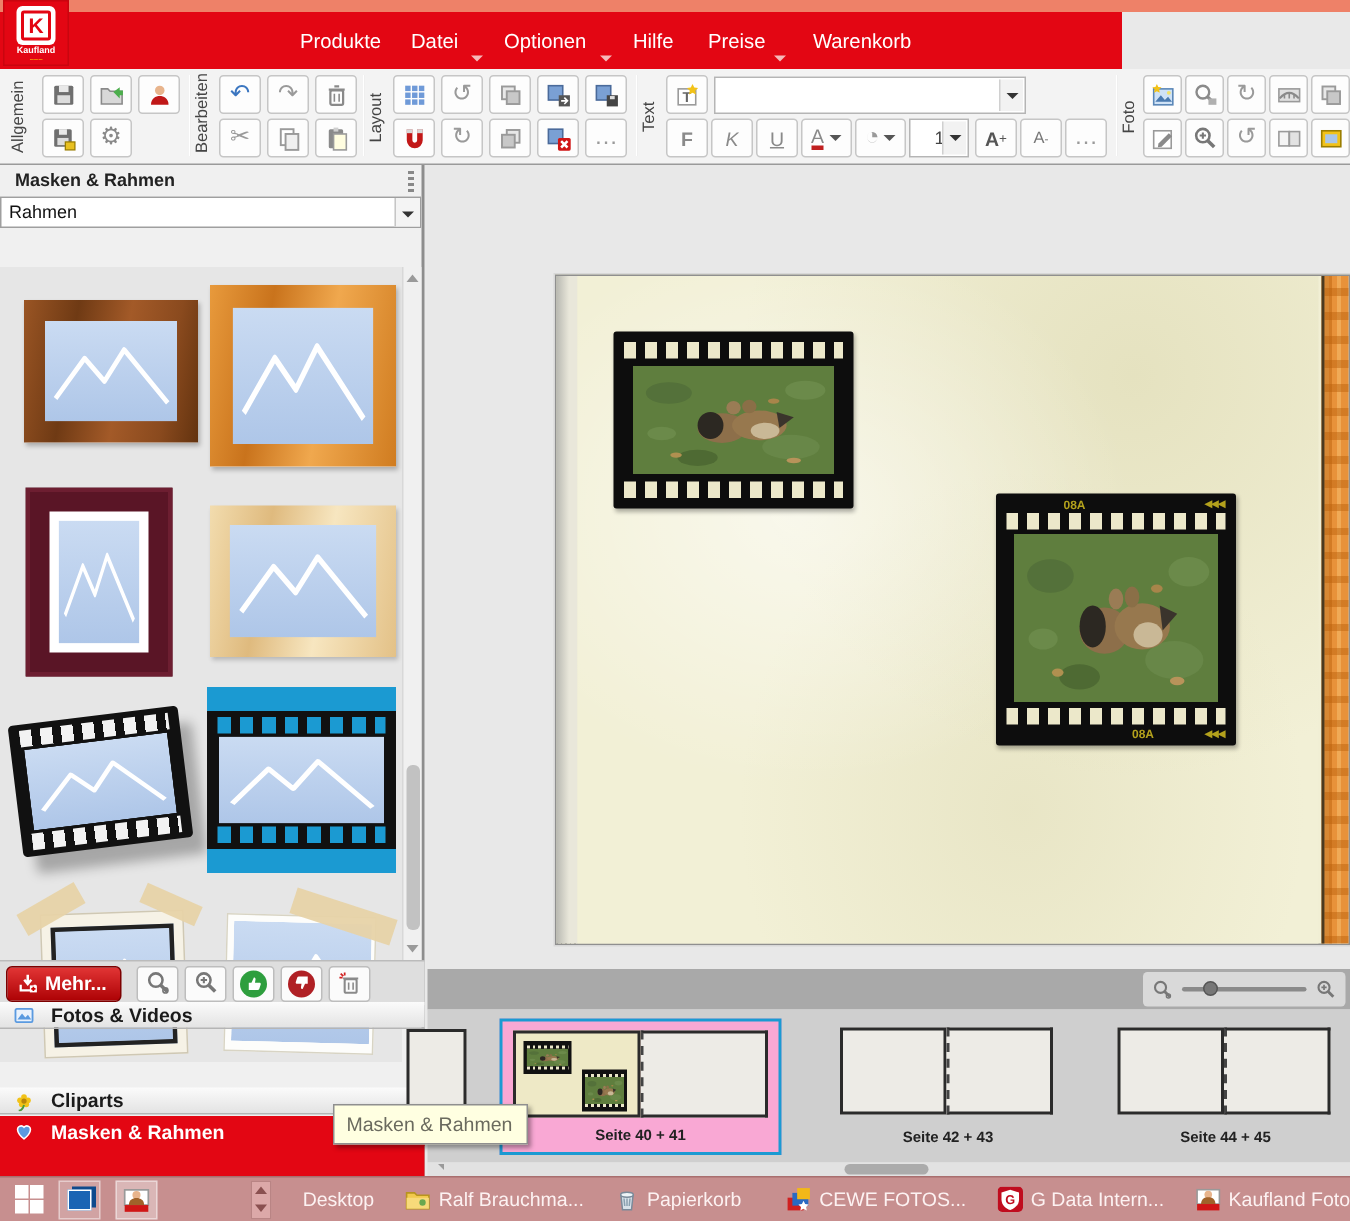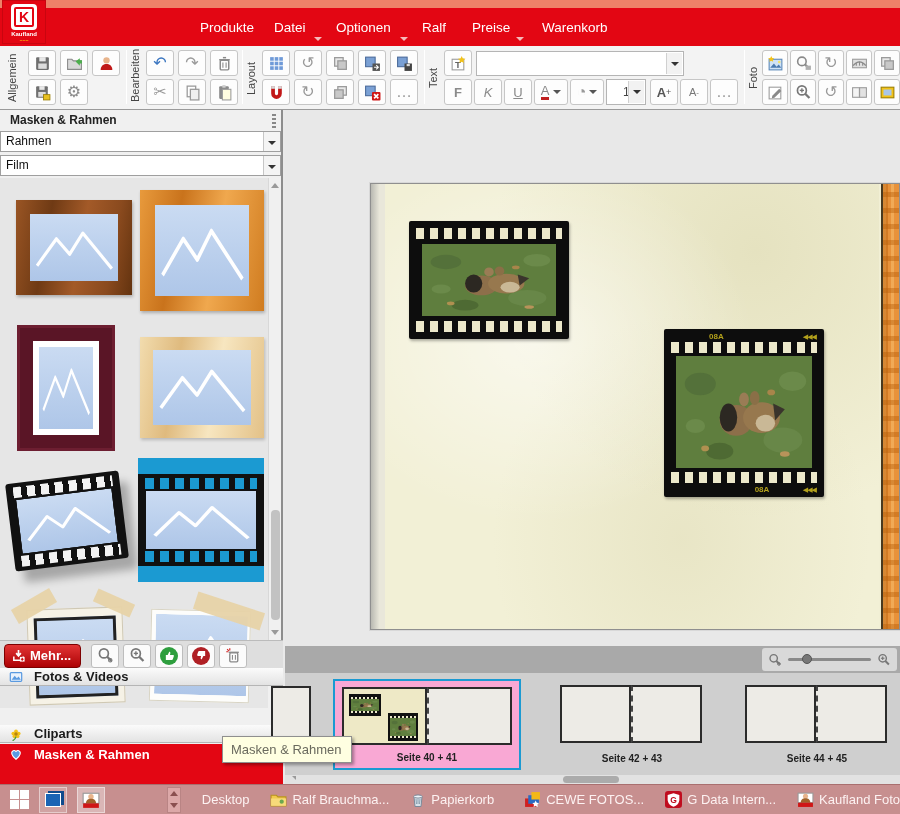--- a/index.html
+++ b/index.html
@@ -2,21 +2,21 @@
 <html><head>
 <meta charset="utf-8">
 <style>
   html,body{margin:0;padding:0;background:#555;}
   *{box-sizing:border-box;}
   #screen{position:relative;width:900px;height:814px;background:#e9e9e9;overflow:hidden;
           font-family:"Liberation Sans",sans-serif;-webkit-font-smoothing:antialiased;}
   .abs{position:absolute;}
   
   #titlestrip{left:0;top:0;width:900px;height:8px;background:#ee8168;}
-  #menubar{left:0;top:8px;width:900px;height:38px;background:#e30613;display:flex;align-items:center;}
+  #menubar{left:0;top:8px;width:748px;height:38px;background:#e30613;display:flex;align-items:center;}
   .menu-item{color:#fff;font-size:13.5px;padding:0 4px;position:absolute;top:12px;cursor:default;}
   .caret{width:0;height:0;border-left:4px solid transparent;border-right:4px solid transparent;border-top:4px solid #f6b9b9;position:absolute;}
   #logo{left:2px;top:0;width:44px;height:44px;background:#e30613;border:1px solid #c9050f;display:flex;flex-direction:column;align-items:center;z-index:5;}
   #logo .kbox{margin-top:3px;width:26px;height:26px;background:#fff;border-radius:4px;display:flex;align-items:center;justify-content:center;}
   #logo .kin{width:20px;height:20px;border:2px solid #e30613;border-radius:2px;color:#e30613;font-weight:bold;font-size:14px;text-align:center;line-height:16px;}
   #logo .brand{color:#fff;font-size:6px;font-weight:bold;margin-top:1px;}
   #logo .tag{color:#ffd200;font-size:5px;font-style:italic;}
   
   #toolbar{left:0;top:46px;width:900px;height:64px;background:#f3f3f3;border-bottom:1px solid #9a9a9a;}
   .vlab{position:absolute;writing-mode:vertical-rl;transform:rotate(180deg);font-size:11px;color:#444;top:8px;height:48px;text-align:center;}
@@ -347,21 +347,21 @@
 
 <div id="screen">
 
   <div class="abs" id="titlestrip"></div>
   <div class="abs" id="menubar">
     <div class="menu-item" style="left:196px">Produkte</div>
     <div class="menu-item" style="left:270px">Datei</div>
     <div class="caret" style="left:314px;top:29px"></div>
     <div class="menu-item" style="left:332px">Optionen</div>
     <div class="caret" style="left:400px;top:29px"></div>
-    <div class="menu-item" style="left:418px">Ralf</div>
+    <div class="menu-item" style="left:418px">Hilfe</div>
     <div class="menu-item" style="left:468px">Preise</div>
     <div class="caret" style="left:516px;top:29px"></div>
     <div class="menu-item" style="left:538px">Warenkorb</div>
   </div>
   <div class="abs" id="logo">
     <div class="kbox">
         <div class="kin">K</div>
       </div>
     <div class="brand">Kaufland</div>
     <div class="tag">~~~</div>
@@ -565,26 +565,20 @@
           <use href="#i-frame"></use>
         </svg>
       </div>
   </div>
 
   <div class="abs" id="panel">
     <div class="abs" id="panel-title">Masken &amp; Rahmen</div>
     <div class="abs grip"></div>
     <div class="abs pcombo">
       <span>Rahmen</span>
-      <div class="dd">
-          <div class="caret"></div>
-        </div>
-    </div>
-    <div class="abs pcombo" style="top:45px">
-      <span>Film</span>
       <div class="dd">
           <div class="caret"></div>
         </div>
     </div>
 
     <div class="abs" id="thumbs">
 
       <div class="frame wooddark" style="left:16px;top:22px;width:116px;height:95px">
         <svg class="mtn">
             <use href="#i-mtn"></use>

